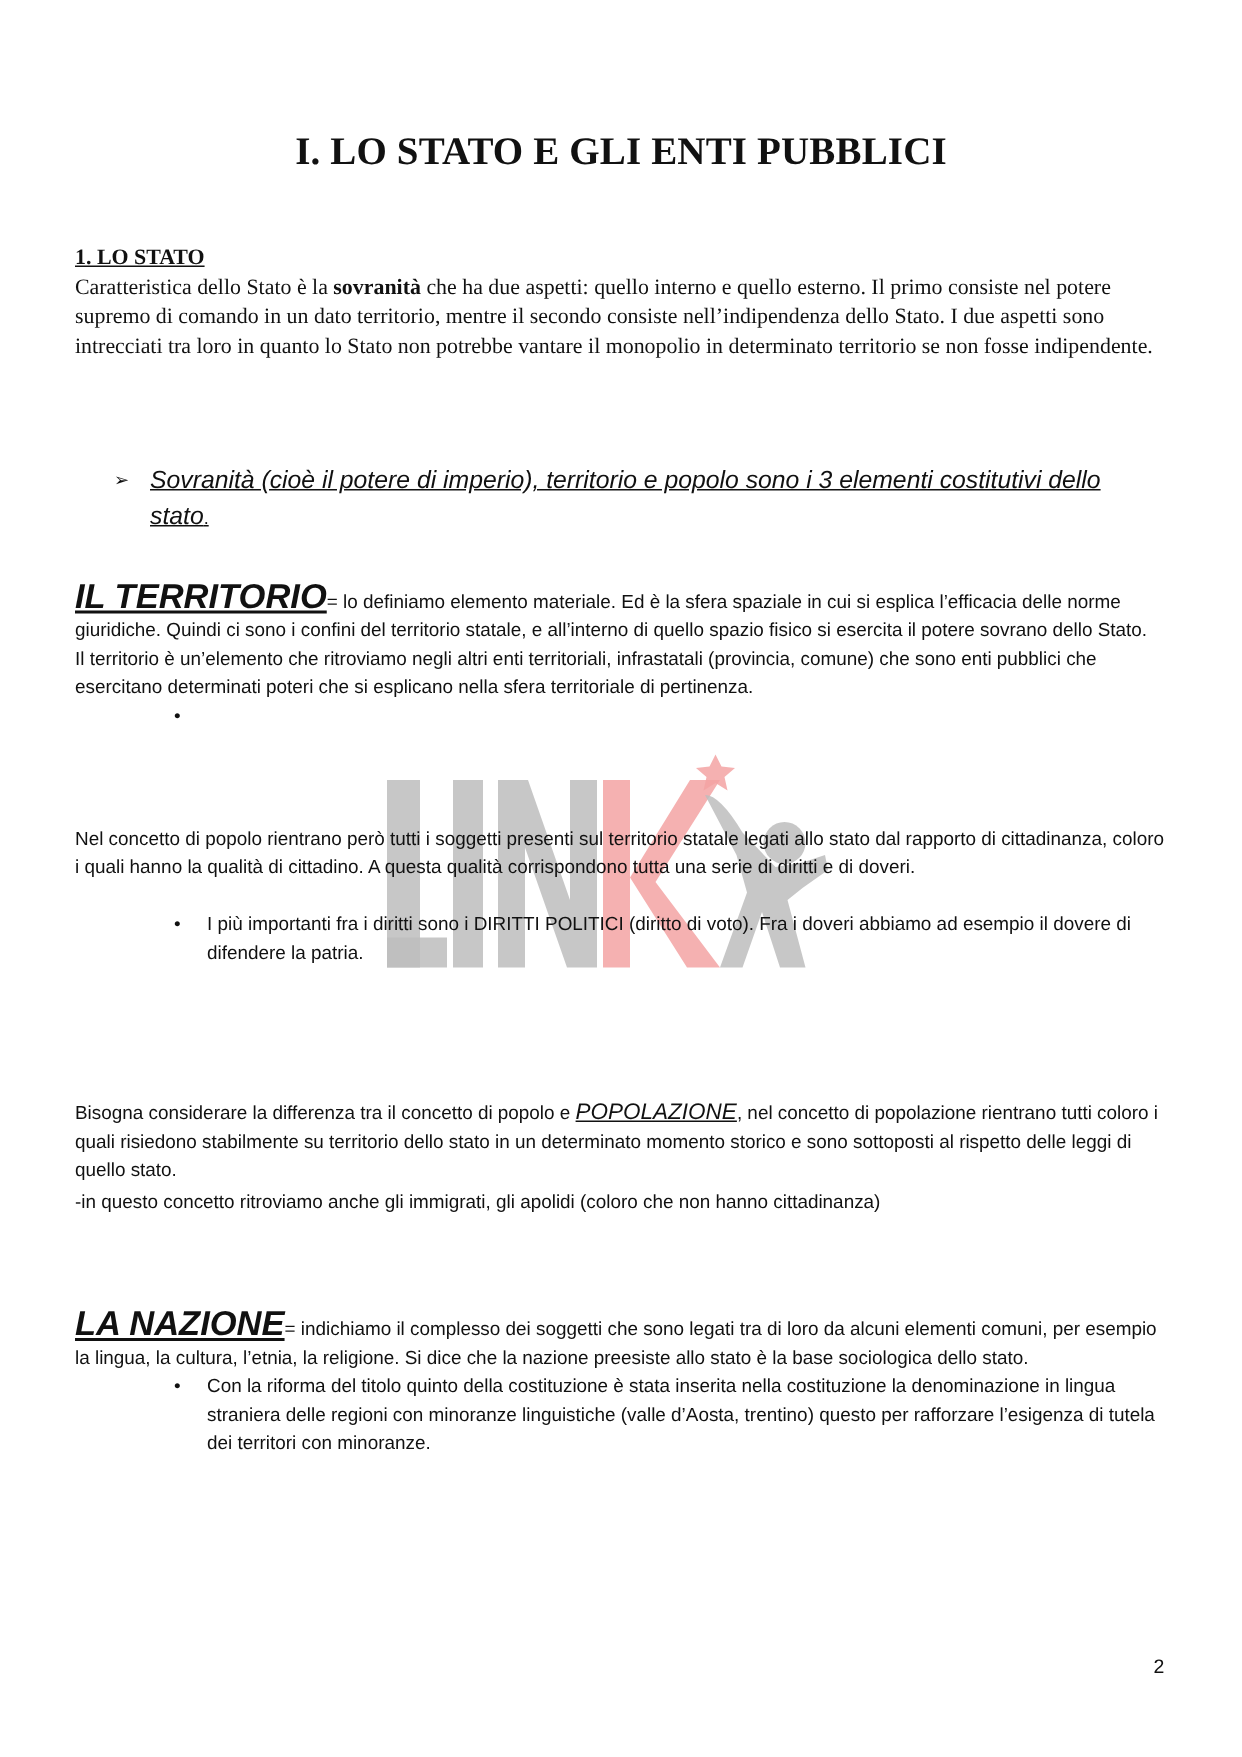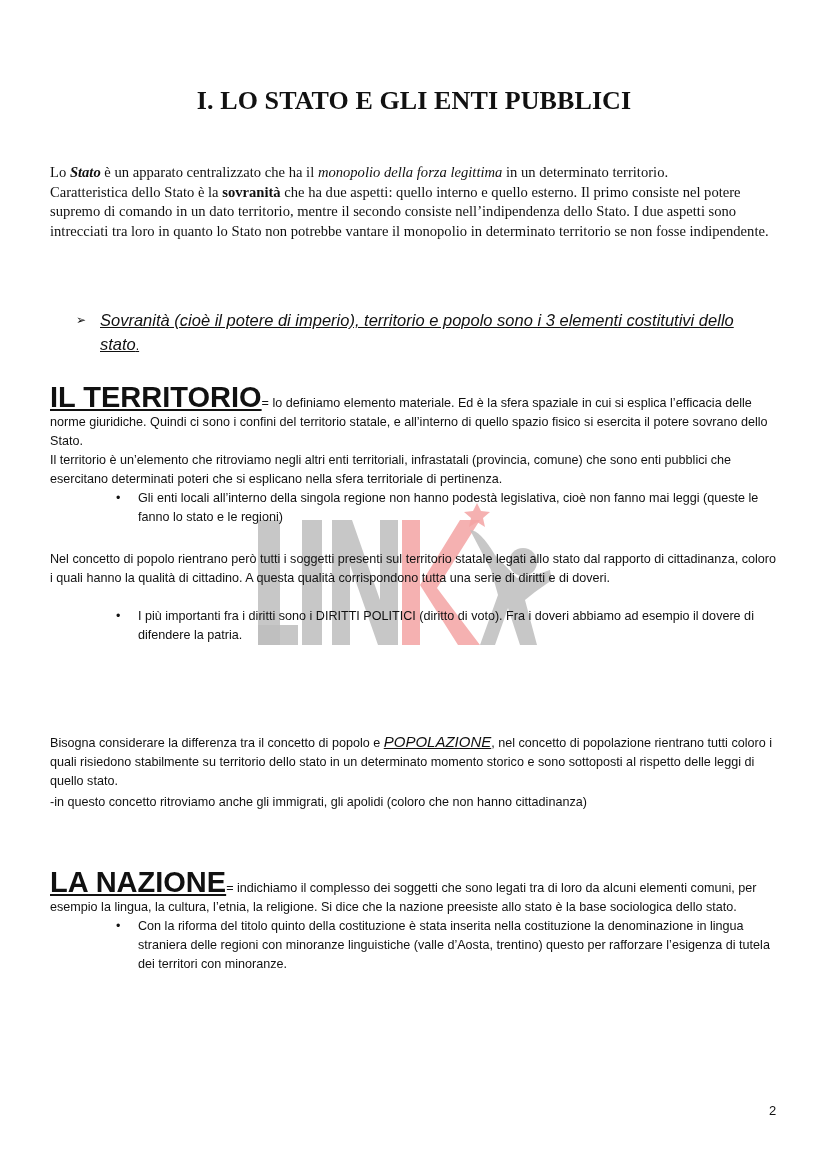--- a/index.html
+++ b/index.html
@@ -89,22 +89,23 @@
   .block {
     position: absolute;
     left: 50px;
     width: 730px;
     font-family: "Liberation Sans", "DejaVu Sans", sans-serif;
     font-size: 12.6px;
     line-height: 19px;
   }
   .big-heading {
     font-family: "Liberation Sans", "DejaVu Sans", sans-serif;
-    font-size: 29px;
+    font-size: 23px;
     font-weight: bold;
+    font-style: italic;
     text-decoration: underline;
     line-height: 19px;
   }
   .big-inline {
     font-family: "Liberation Sans", "DejaVu Sans", sans-serif;
     font-size: 15px;
     font-style: italic;
     text-decoration: underline;
   }
   .bullet-list {
@@ -152,38 +153,36 @@
 
     <circle cx="268" cy="62" r="14" fill="#bdbdbd" opacity="0.85"></circle>
     <path d="M215,30 Q225,30 240,55 L262,78 L280,75 L295,70 L297,80 L280,92 L270,100 L282,145 L265,145 L253,108 L240,145 L225,145 L243,95 L236,70 Z" fill="#bdbdbd" opacity="0.85"></path>
   </svg>
 
   <div class="content">
 
     <h1 class="doc-title">I. LO STATO E GLI ENTI PUBBLICI</h1>
 
     <div class="section1">
-      <p>
-        <span>Lo </span><b><i>Stato</i></b><span> è un apparato centralizzato che ha il </span><i>monopolio della forza legittima</i><span> in un determinato territorio.</span>
-      </p>
+      <span class="sec-heading">1. LO STATO</span>
       <p>
         <span>Caratteristica dello Stato è la </span><b>sovranità</b><span> che ha due aspetti: quello interno e quello esterno. Il primo consiste nel potere supremo di comando in un dato territorio, mentre il secondo consiste nell’indipendenza dello Stato. I due aspetti sono intrecciati tra loro in quanto lo Stato non potrebbe vantare il monopolio in determinato territorio se non fosse indipendente.</span>
       </p>
     </div>
 
     <div class="arrow-item">
       <span class="arrow">➢</span>
       <span class="arrow-text"><span>Sovranità (cioè il potere di imperio), territorio e popolo sono i 3 elementi costitutivi dello stato</span><span class="arrow-dot">.</span></span>
     </div>
 
     <div class="block" style="top:388px;">
       <p><span class="big-heading">IL TERRITORIO</span><span>= lo definiamo elemento materiale. Ed è la sfera spaziale in cui si esplica l’efficacia delle norme giuridiche. Quindi ci sono i confini del territorio statale, e all’interno di quello spazio fisico si esercita il potere sovrano dello Stato.</span></p>
       <p>Il territorio è un’elemento che ritroviamo negli altri enti territoriali, infrastatali (provincia, comune) che sono enti pubblici che esercitano determinati poteri che si esplicano nella sfera territoriale di pertinenza.</p>
       <ul class="bullet-list">
-        <li><span class="dot">•</span><span>Gli enti locali all’interno della singola regione non hanno podestà legislativa, cioè non fanno mai leggi (queste le fanno lo stato e le regioni)</span></li>
+        <li><span class="dot">•</span></li>
       </ul>
     </div>
 
     <div class="block" style="top:550px;">
       <p>Nel concetto di popolo rientrano però tutti i soggetti presenti sul territorio statale legati allo stato dal rapporto di cittadinanza, coloro i quali hanno la qualità di cittadino. A questa qualità corrispondono tutta una serie di diritti e di doveri.</p>
       <ul class="bullet-list" style="margin-top:19px;">
         <li><span class="dot">•</span><span>I più importanti fra i diritti sono i DIRITTI POLITICI (diritto di voto). Fra i doveri abbiamo ad esempio il dovere di difendere la patria.</span></li>
       </ul>
     </div>
 

